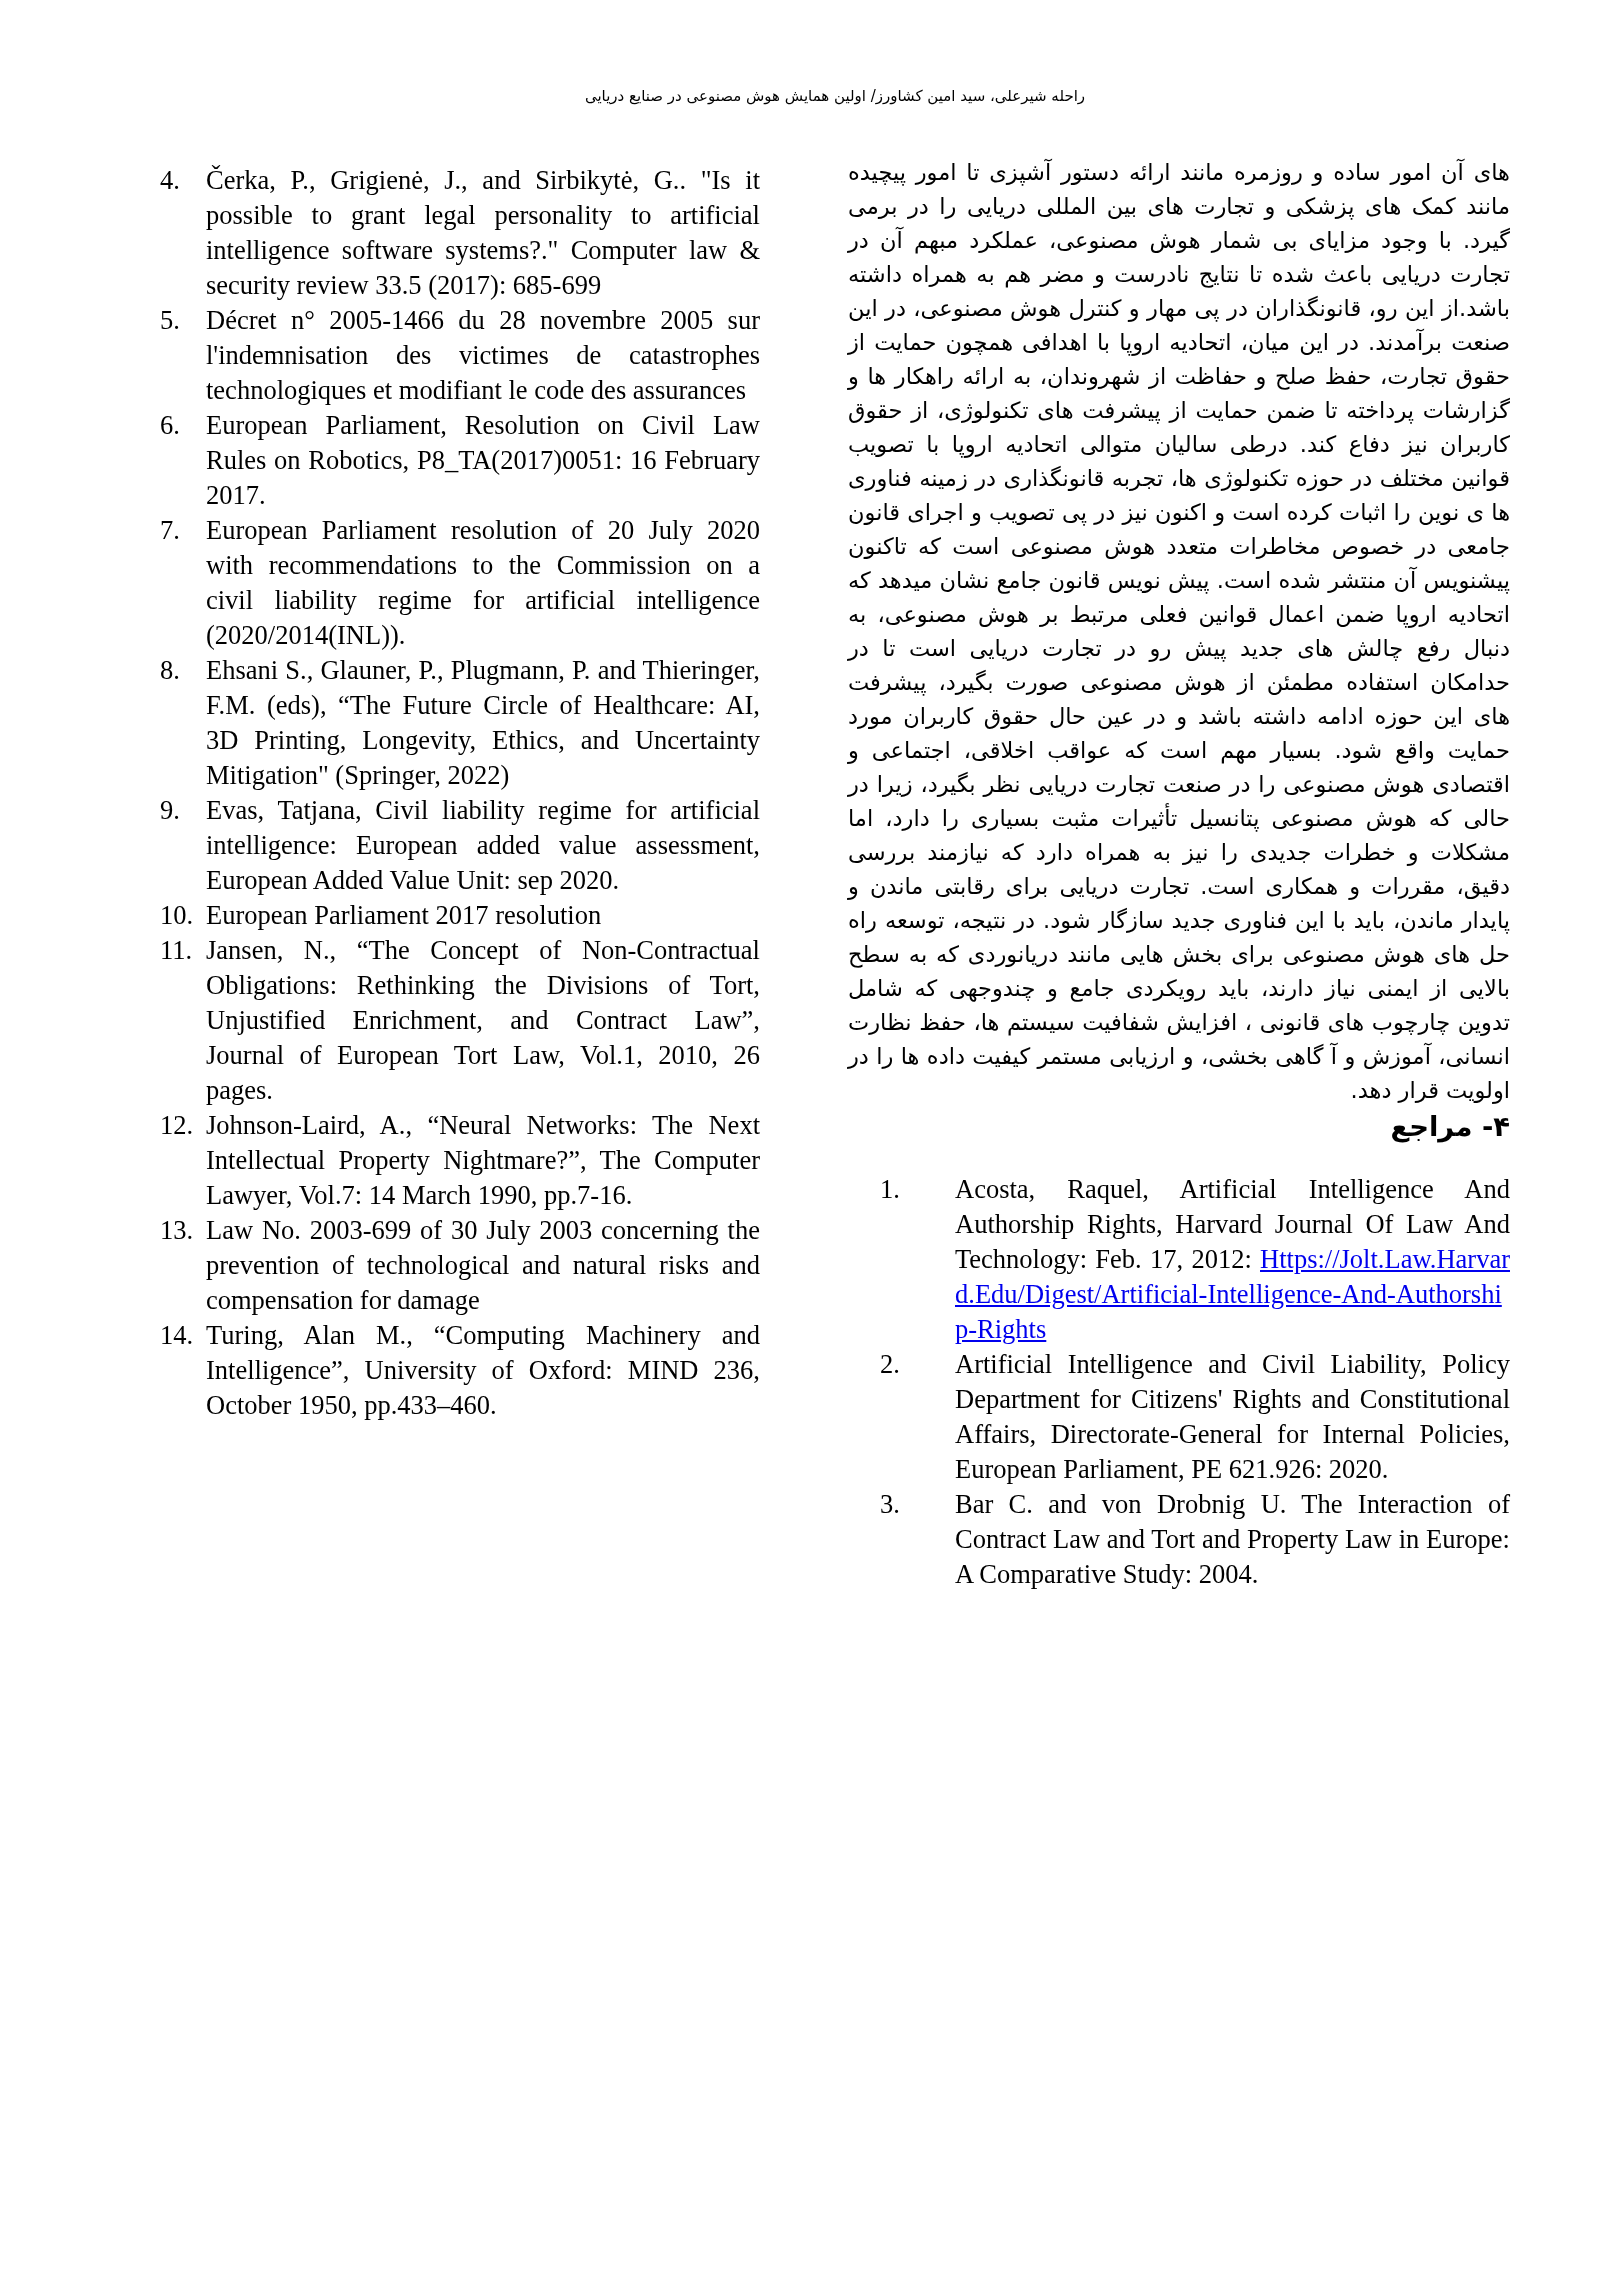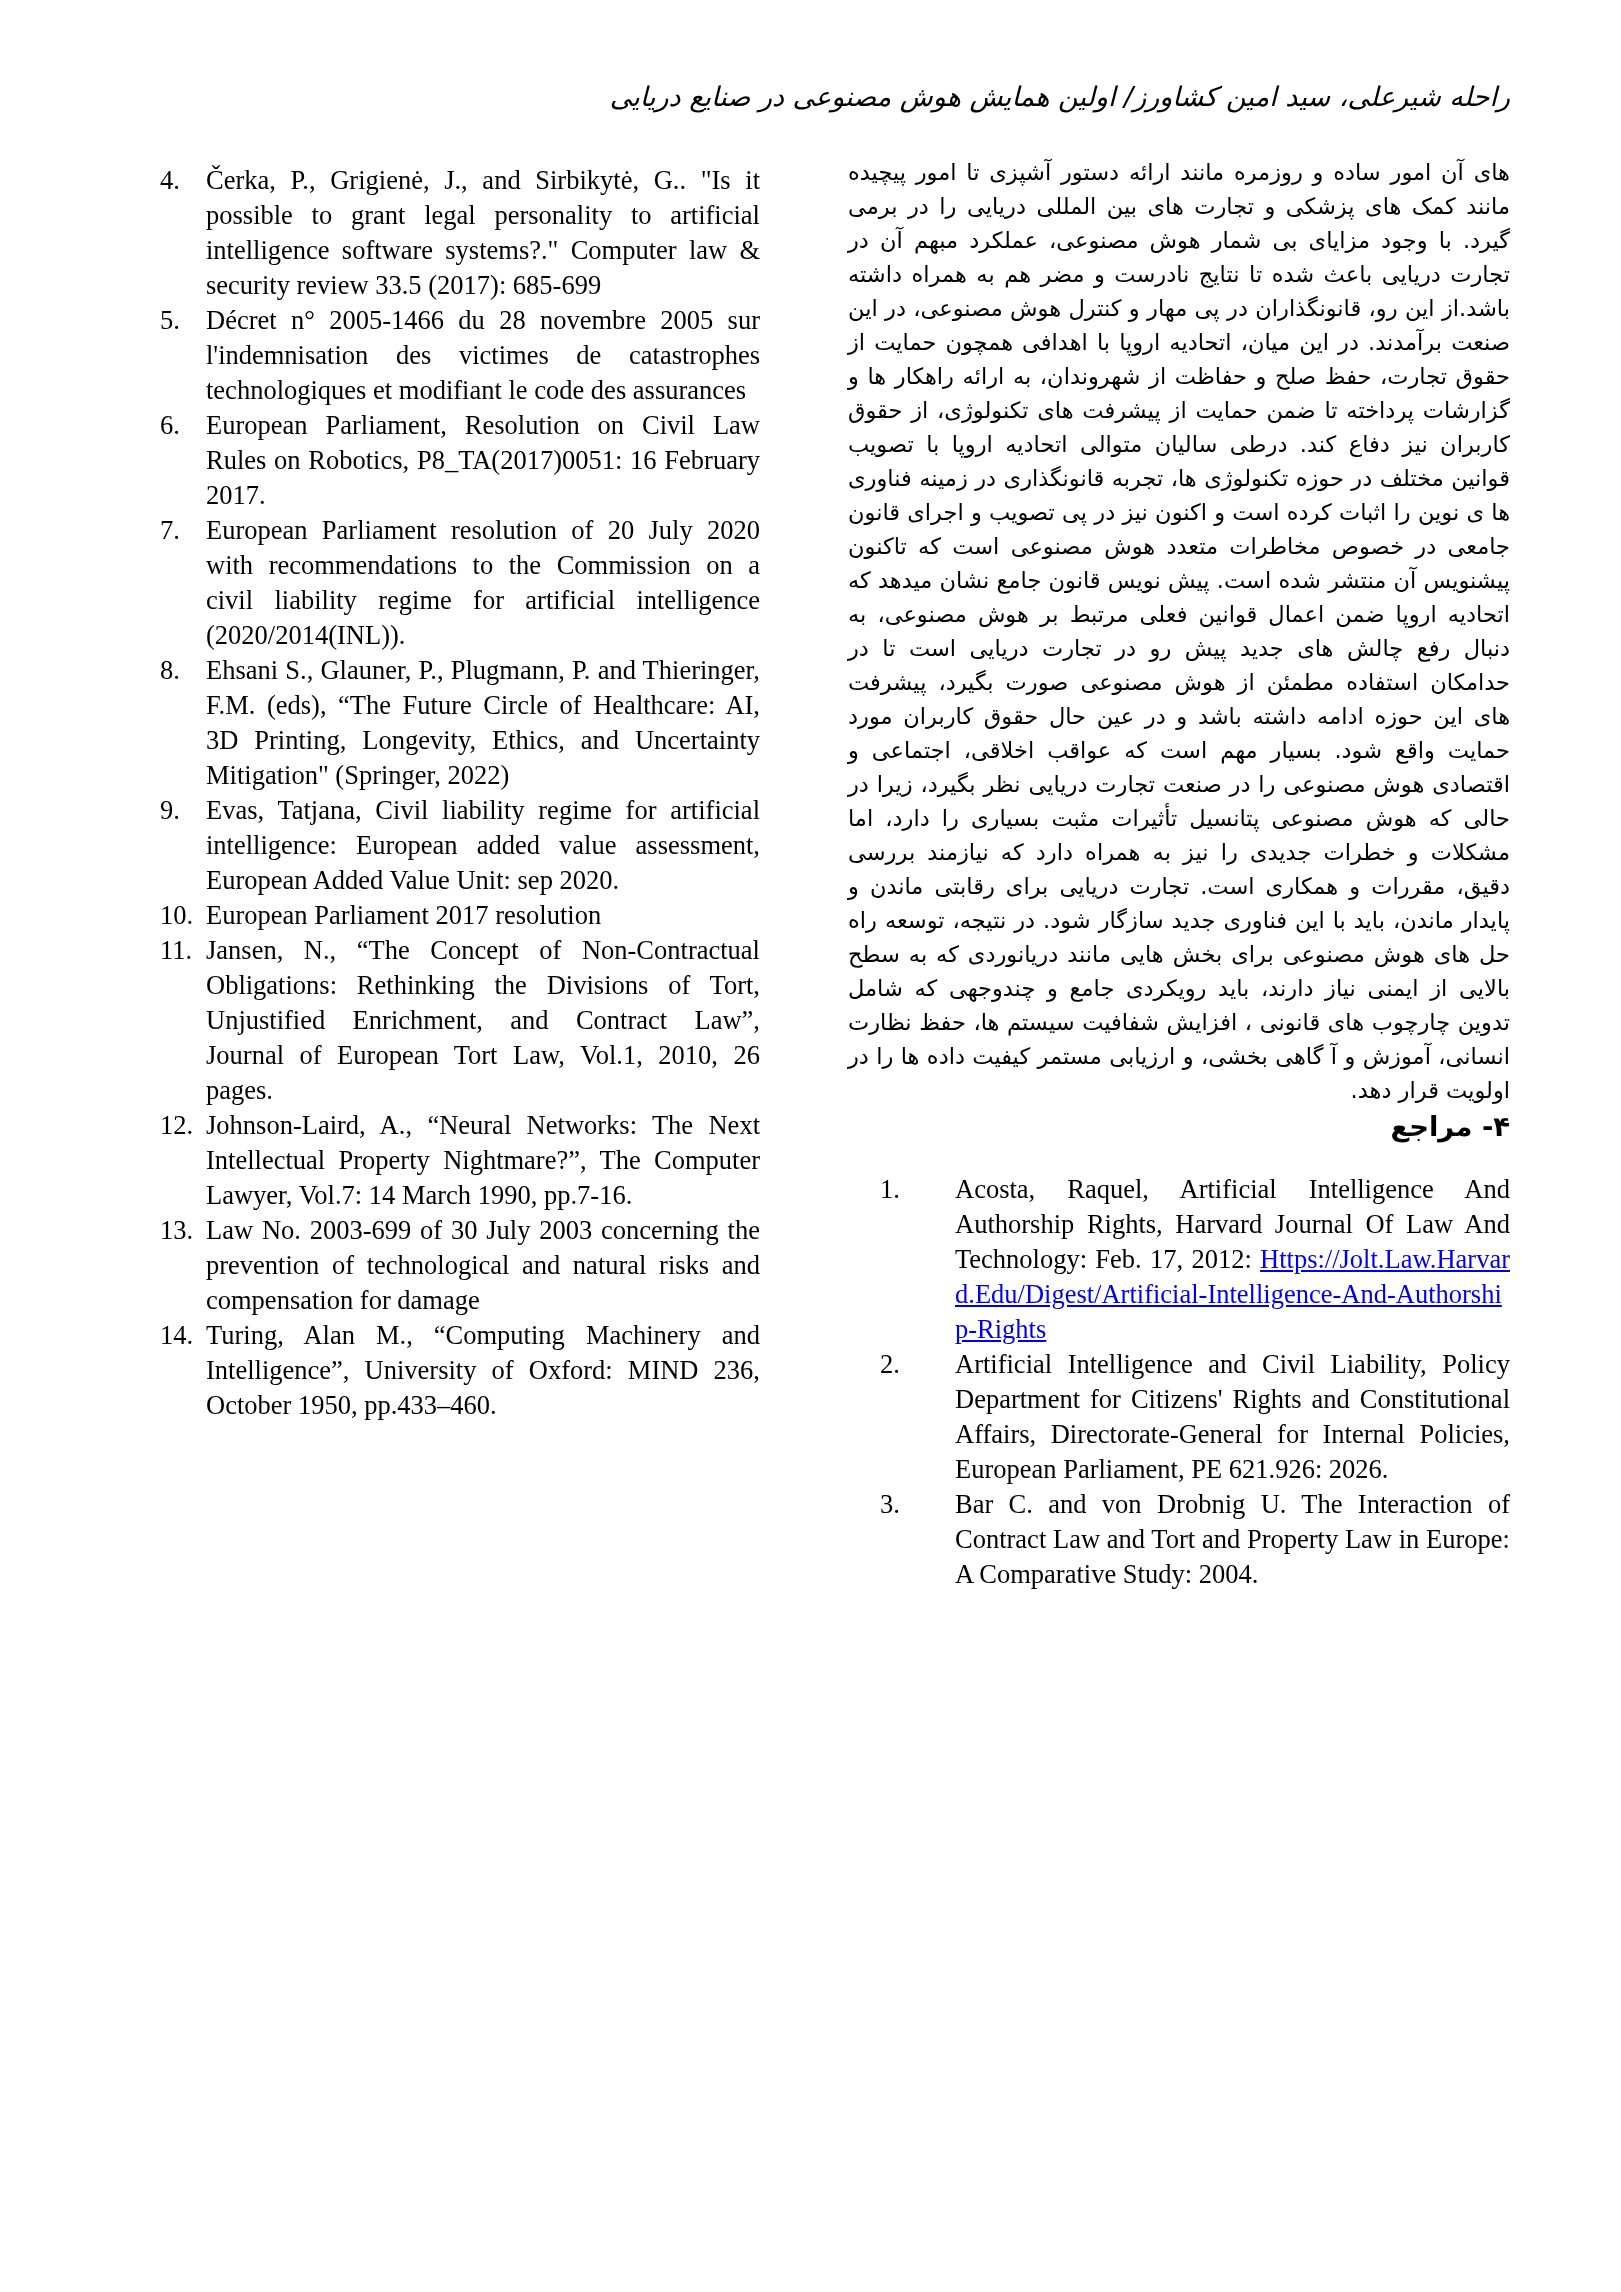--- a/index.html
+++ b/index.html
@@ -14,25 +14,25 @@
     height: 2293px;
     background: #ffffff;
     overflow: hidden;
     font-family: "Liberation Serif", serif;
   }
   .doc-header {
     position: absolute;
     left: 160px;
     top: 82px;
     width: 1350px;
+    text-align: center;
     direction: rtl;
     font-family: "DejaVu Sans", sans-serif;
-    font-size: 27px;
+    font-size: 15px;
     line-height: 29px;
-    font-style: italic;
   }
   .col-left {
     position: absolute;
     left: 160px;
     top: 163px;
     width: 600px;
   }
   .col-right {
     position: absolute;
     left: 848px;
@@ -152,21 +152,21 @@
     <div class="fa-para" lang="fa">های آن امور ساده و روزمره مانند ارائه دستور آشپزی تا امور پیچیده مانند کمک های پزشکی و تجارت های بین المللی دریایی را در برمی گیرد. با وجود مزایای بی شمار هوش مصنوعی، عملکرد مبهم آن در تجارت دریایی باعث شده تا نتایج نادرست و مضر هم به همراه داشته باشد.از این رو، قانونگذاران در پی مهار و کنترل هوش مصنوعی، در این صنعت برآمدند. در این میان، اتحادیه اروپا با اهدافی همچون حمایت از حقوق تجارت، حفظ صلح و حفاظت از شهروندان، به ارائه راهکار ها و گزارشات پرداخته تا ضمن حمایت از پیشرفت های تکنولوژی، از حقوق کاربران نیز دفاع کند. درطی سالیان متوالی اتحادیه اروپا با تصویب قوانین مختلف در حوزه تکنولوژی ها، تجربه قانونگذاری در زمینه فناوری ها ی نوین را اثبات کرده است و اکنون نیز در پی تصویب و اجرای قانون جامعی در خصوص مخاطرات متعدد هوش مصنوعی است که تاکنون پیشنویس آن منتشر شده است. پیش نویس قانون جامع نشان میدهد که اتحادیه اروپا ضمن اعمال قوانین فعلی مرتبط بر هوش مصنوعی، به دنبال رفع چالش های جدید پیش رو در تجارت دریایی است تا در حدامکان استفاده مطمئن از هوش مصنوعی صورت بگیرد، پیشرفت های این حوزه ادامه داشته باشد و در عین حال حقوق کاربران مورد حمایت واقع شود. بسیار مهم است که عواقب اخلاقی، اجتماعی و اقتصادی هوش مصنوعی را در صنعت تجارت دریایی نظر بگیرد، زیرا در حالی که هوش مصنوعی پتانسیل تأثیرات مثبت بسیاری را دارد، اما مشکلات و خطرات جدیدی را نیز به همراه دارد که نیازمند بررسی دقیق، مقررات و همکاری است. تجارت دریایی برای رقابتی ماندن و پایدار ماندن، باید با این فناوری جدید سازگار شود. در نتیجه، توسعه راه حل های هوش مصنوعی برای بخش هایی مانند دریانوردی که به سطح بالایی از ایمنی نیاز دارند، باید رویکردی جامع و چندوجهی که شامل تدوین چارچوب های قانونی ، افزایش شفافیت سیستم ها، حفظ نظارت انسانی، آموزش و آ گاهی بخشی، و ارزیابی مستمر کیفیت داده ها را در اولویت قرار دهد.</div>
     <div class="fa-heading" lang="fa">۴- مراجع</div>
     <div class="right-list ref-list">
   <div class="ref-row">
     <div class="ref-num">1.</div>
     <div class="ref-text"><span>Acosta, Raquel, Artificial Intelligence And Authorship Rights, Harvard Journal Of Law And Technology: Feb. 17, 2012: </span><a class="ref-link">Https://Jolt.Law.Harvard.Edu/Digest/Artificial-Intelligence-And-Authorship-Rights</a></div>
   </div>
 
   <div class="ref-row">
     <div class="ref-num">2.</div>
-    <div class="ref-text"><span>Artificial Intelligence and Civil Liability, Policy Department for Citizens' Rights and Constitutional Affairs, Directorate-General for Internal Policies, European Parliament, PE 621.926: 2026.</span></div>
+    <div class="ref-text"><span>Artificial Intelligence and Civil Liability, Policy Department for Citizens' Rights and Constitutional Affairs, Directorate-General for Internal Policies, European Parliament, PE 621.926: 2020.</span></div>
   </div>
 
   <div class="ref-row">
     <div class="ref-num">3.</div>
     <div class="ref-text"><span>Bar C. and von Drobnig U. The Interaction of Contract Law and Tort and Property Law in Europe: A Comparative Study: 2004.</span></div>
   </div>
 </div>
   </div>
 
 </div>

